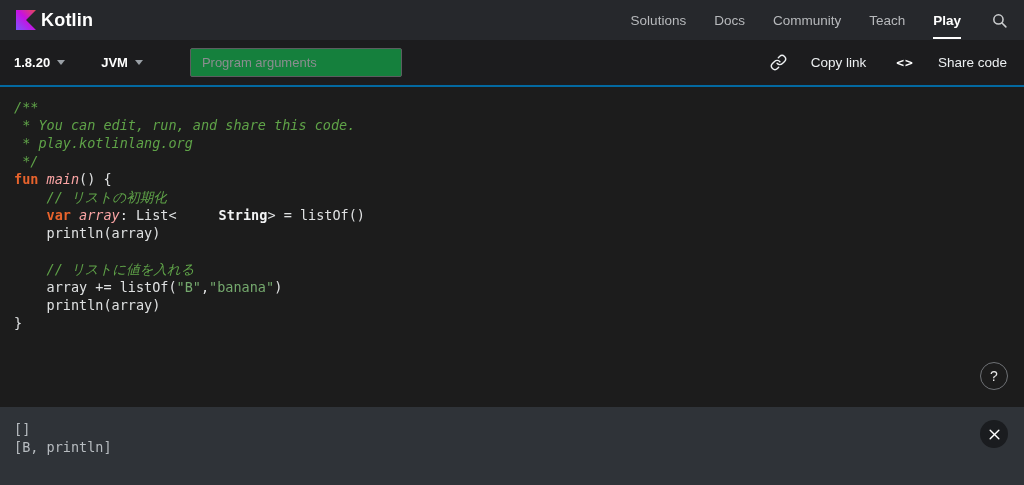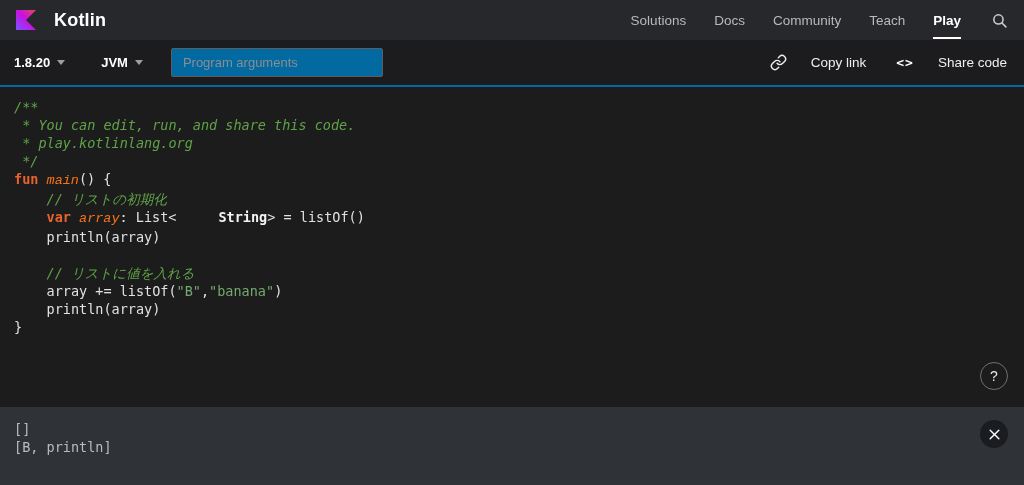--- a/index.html
+++ b/index.html
@@ -20,21 +20,21 @@
     display:flex;flex-direction:column;
   }
 
   
   .topbar{
     height:40px;flex:0 0 40px;
     background:var(--topbar-bg,#26282c);
     display:flex;align-items:center;
     padding:0 16px 0 16px;
   }
-  .logo{display:flex;align-items:center;gap:18px;cursor:pointer;}
+  .logo{display:flex;align-items:center;gap:5px;cursor:pointer;}
   .logo-text{color:#fff;font-size:18px;font-weight:bold;letter-spacing:.2px;}
   .nav{margin-left:auto;display:flex;align-items:center;gap:28px;height:100%;}
   .nav-item{
     position:relative;color:#b7b9bc;font-size:13.5px;text-decoration:none;
     display:flex;align-items:center;height:100%;cursor:pointer;
   }
   .nav-item.active{color:#fff;font-weight:600;}
   .nav-item.active::after{
     content:"";position:absolute;left:0;right:0;bottom:1px;height:2px;background:#fff;
   }
@@ -53,23 +53,24 @@
     display:flex;align-items:center;gap:7px;cursor:pointer;
     font-family:"Liberation Sans",sans-serif;
   }
   .caret-down{
     width:0;height:0;border-left:4px solid transparent;border-right:4px solid transparent;
     border-top:5px solid #9aa0a6;display:inline-block;
   }
   .sel-version{margin-right:36px;}
   .sel-platform{margin-right:28px;}
   .args-input{
-    width:212px;height:29px;background:#0369a1;border:1px solid #5c5d60;border-radius:2px;
+    width:212px;height:29px;background:#15803d;border:1px solid #5c5d60;border-radius:2px;
     color:#e3e3e3;font-size:13px;padding:0 11px;outline:none;
     font-family:"Liberation Sans",sans-serif;
+    margin-left:19px;
   }
   .args-input::placeholder{color:#8b8d90;}
   .toolbar-right{margin-left:auto;display:flex;align-items:center;gap:30px;}
   .tool-link{
     background:none;border:none;display:flex;align-items:center;gap:24px;
     color:#eceff1;font-size:13.5px;cursor:pointer;font-family:"Liberation Sans",sans-serif;
   }
   .code-glyph{font-size:13px;color:#fff;font-weight:bold;letter-spacing:1px;font-family:"DejaVu Sans Mono",monospace;}
   .run-btn{
     background:var(--accent-purple,#7c53e6);border:none;border-radius:15px;
@@ -85,21 +86,21 @@
   }
   .code-area{
     font-family:"DejaVu Sans Mono","Liberation Mono",monospace;
     font-size:13.5px;line-height:18px;color:#dfe1e2;white-space:pre;
   }
   .code-line{min-height:18px;}
   .tok-p{color:#dfe1e2;}
   .tok-k{color:var(--keyword-orange,#e8632c);font-weight:bold;}
   .tok-c{color:var(--comment-green,#5fa348);font-style:italic;}
   .tok-s{color:var(--string-green,#74a86d);}
-  .tok-d{color:#f97316;font-style:italic;font-family:Liberation Mono, monospace;}
+  .tok-d{color:#fca5a5;font-style:italic;}
   .tok-b{color:#f2f3f4;font-weight:bold;margin-left:42px;}
   .help-btn{
     position:absolute;right:16px;bottom:17px;width:28px;height:28px;border-radius:50%;
     background:transparent;border:1.5px solid #6e7175;color:#e8e8e8;font-size:14px;
     display:flex;align-items:center;justify-content:center;cursor:pointer;
     font-family:"Liberation Sans",sans-serif;
   }
 
   
   .console{

